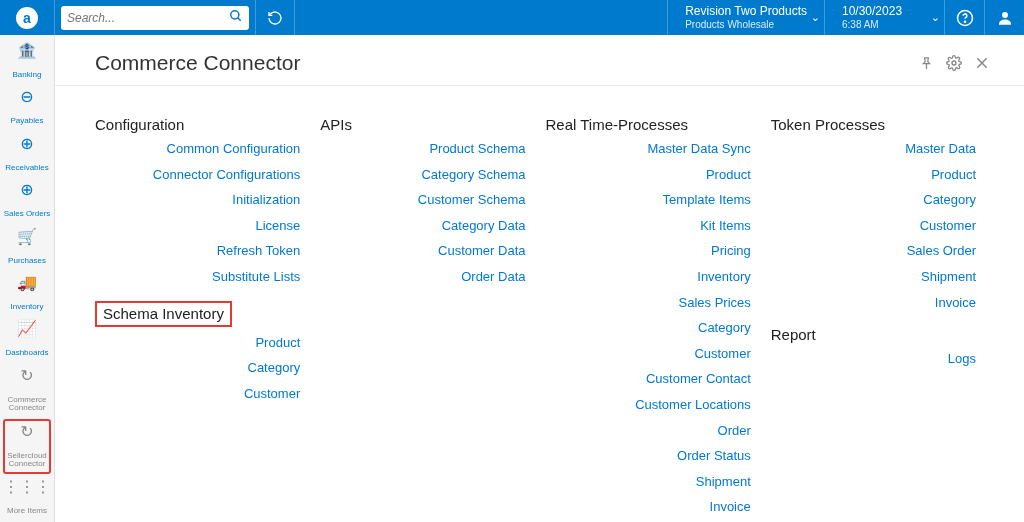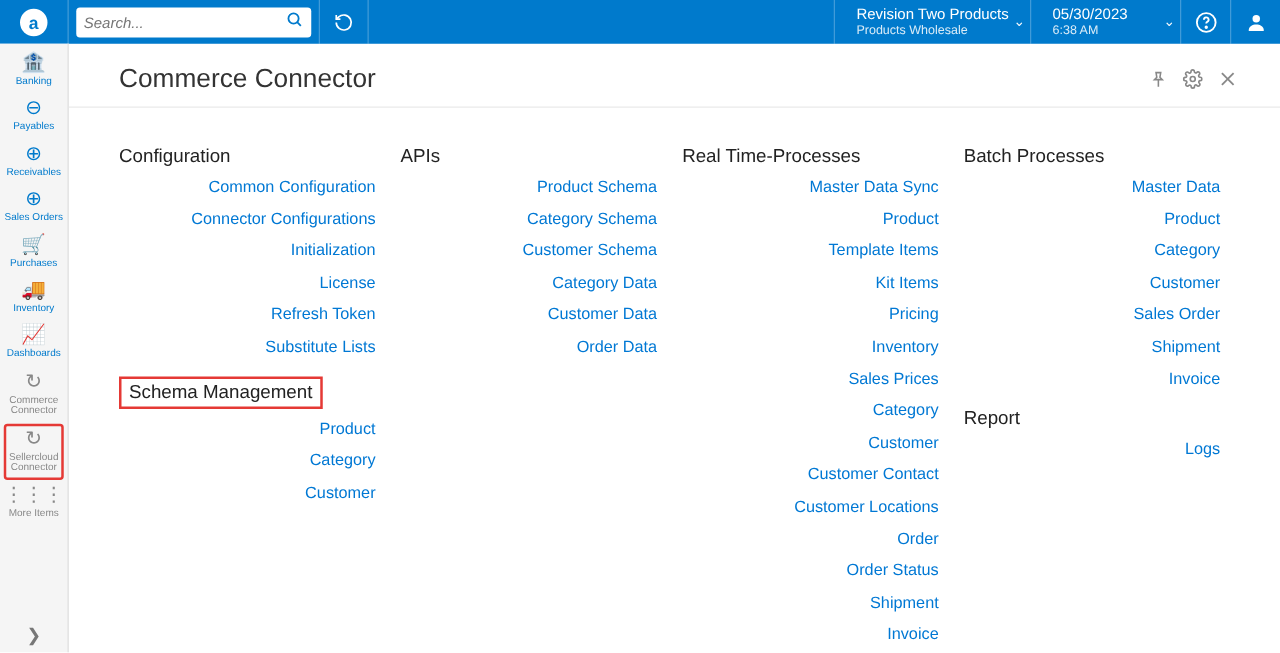--- a/index.html
+++ b/index.html
@@ -110,21 +110,21 @@
     align-items: center;
     justify-content: center;
     padding: 4px 0 5px;
     color: #007ACC;
     cursor: pointer;
     border-radius: 3px;
     margin-bottom: 1px;
     text-align: center;
   }
   .sidebar .sb-item .ico { font-size: 16px; line-height: 1; }
-  .sidebar .sb-item .lbl { font-size: 8px; line-height: 1.05; margin-top: 2px; }
+  .sidebar .sb-item .lbl { font-size: 8px; line-height: 1.05; margin-top: 12px; }
   .sidebar .sb-item.grey { color: #888; }
   .sidebar .sb-item.highlight {
     border: 2px solid #E53935;
     padding: 3px 0 4px;
   }
   .sidebar .sb-expand {
     margin-top: auto;
     width: 48px;
     height: 28px;
     display: flex; align-items: center; justify-content: center;
@@ -222,21 +222,21 @@
         <polyline points="3 3 3 8 8 8"></polyline>
       </svg>
   </div>
   <div class="spacer"></div>
   <div class="company-cell">
     <span class="line1">Revision Two Products</span>
     <span class="line2">Products Wholesale</span>
     <span class="chev">⌄</span>
   </div>
   <div class="date-cell">
-    <span class="line1">05/30/2023</span>
+    <span class="line1">10/30/2023</span>
     <span class="line2">6:38 AM</span>
     <span class="chev">⌄</span>
   </div>
   <div class="icon-cell">
     <svg width="18" height="18" viewBox="0 0 24 24" fill="none" stroke="#fff" stroke-width="2">
         <circle cx="12" cy="12" r="10"></circle>
         <path d="M9.5 9a2.5 2.5 0 1 1 3.5 2.3c-.8.4-1 1-1 1.7"></path>
         <circle cx="12" cy="17" r="0.8" fill="#fff"></circle>
       </svg>
   </div>
@@ -326,21 +326,21 @@
       <div class="col">
         <h2>Configuration</h2>
         <a class="link">Common Configuration</a>
         <a class="link">Connector Configurations</a>
         <a class="link">Initialization</a>
         <a class="link">License</a>
         <a class="link">Refresh Token</a>
         <a class="link">Substitute Lists</a>
 
         <h2 class="subhead">
-          <span class="framed">Schema Management</span>
+          <span class="framed">Schema Inventory</span>
         </h2>
         <a class="link">Product</a>
         <a class="link">Category</a>
         <a class="link">Customer</a>
       </div>
 
       <div class="col">
         <h2>APIs</h2>
         <a class="link">Product Schema</a>
         <a class="link">Category Schema</a>
@@ -365,21 +365,21 @@
         <a class="link">Customer Locations</a>
         <a class="link">Order</a>
         <a class="link">Order Status</a>
         <a class="link">Shipment</a>
         <a class="link">Invoice</a>
         <a class="link">Entitiy Delete Action</a>
 
       </div>
 
       <div class="col">
-        <h2>Batch Processes</h2>
+        <h2>Token Processes</h2>
         <a class="link">Master Data</a>
         <a class="link">Product</a>
         <a class="link">Category</a>
         <a class="link">Customer</a>
         <a class="link">Sales Order</a>
         <a class="link">Shipment</a>
         <a class="link">Invoice</a>
 
         <h2 class="subhead">Report</h2>
         <a class="link">Logs</a>

